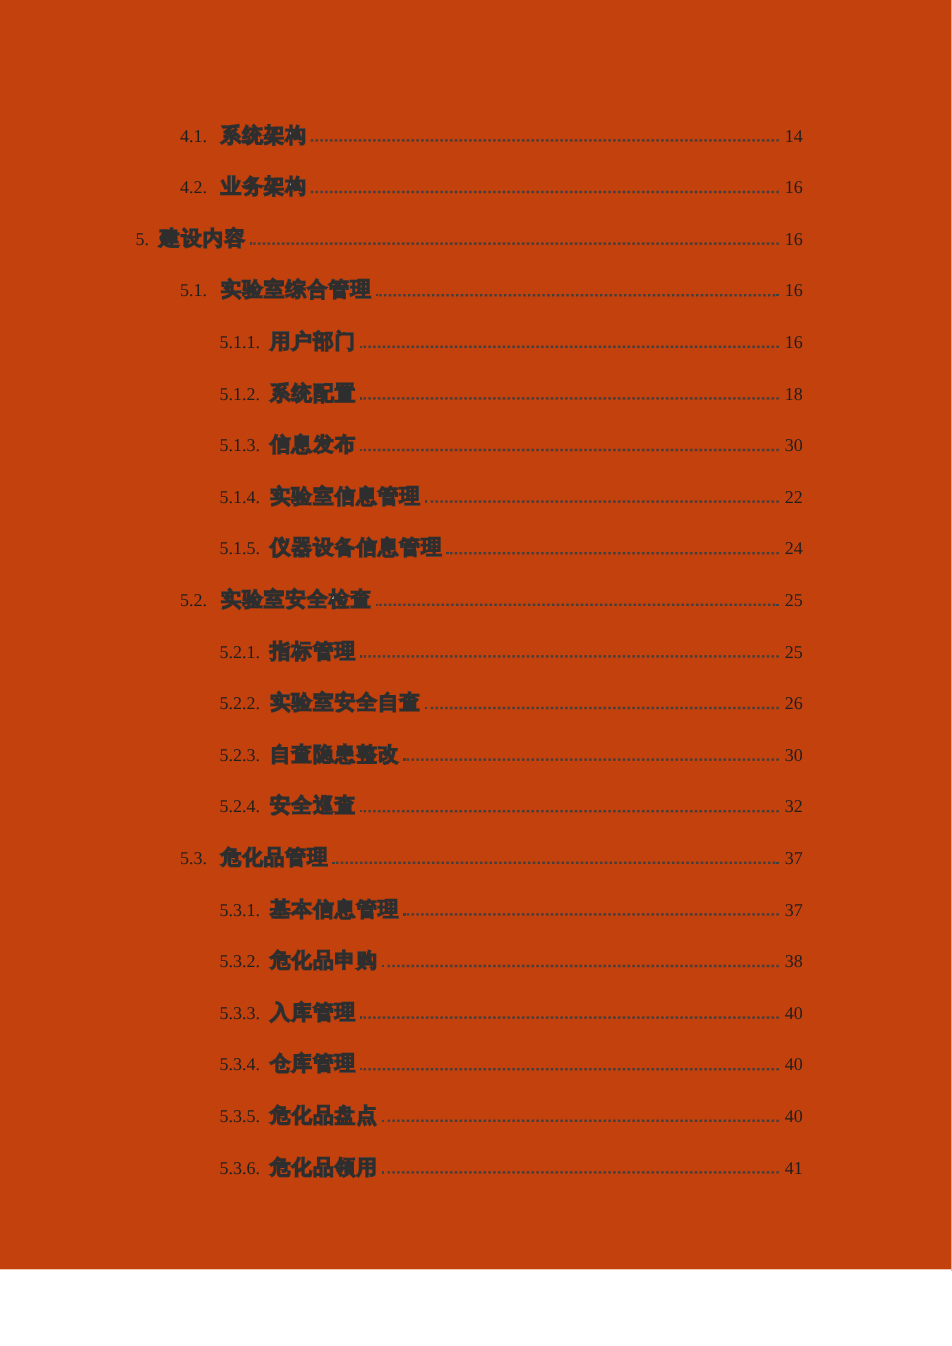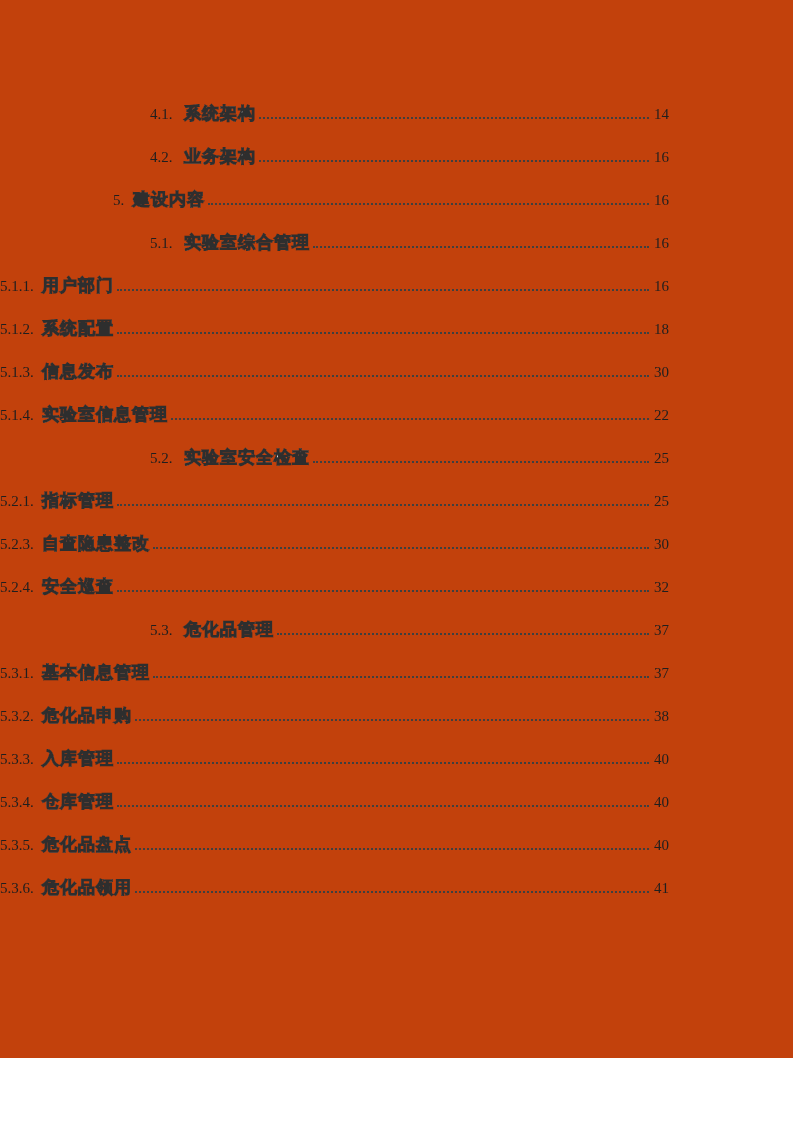--- a/index.html
+++ b/index.html
@@ -23,21 +23,21 @@
   }
   .toc-row {
     display: flex;
     align-items: baseline;
     line-height: 24px;
     margin-bottom: 18px;
     white-space: nowrap;
   }
   .toc-row.level-1 { padding-left: 113px; }
   .toc-row.level-2 { padding-left: 150px; }
-  .toc-row.level-3 { }
+  .toc-row.level-3 { padding-left: 183px; }
 
   .num {
     font-family: "Liberation Serif", serif;
     font-size: 15px;
     color: #1f1f1f;
     flex: 0 0 auto;
     display: inline-block;
   }
   .level-1 .num { min-width: 20px; }
   .level-2 .num { min-width: 34px; }
@@ -118,33 +118,45 @@
     <span class="title">信息发布</span>
     <span class="leader"></span>
     <span class="pagenum">30</span>
   </div>
       <div class="toc-row level-3">
     <span class="num">5.1.4.</span>
     <span class="title">实验室信息管理</span>
     <span class="leader"></span>
     <span class="pagenum">22</span>
   </div>
+      <div class="toc-row level-3">
+    <span class="num">5.1.5.</span>
+    <span class="title">仪器设备信息管理</span>
+    <span class="leader"></span>
+    <span class="pagenum">24</span>
+  </div>
       <div class="toc-row level-2">
     <span class="num">5.2.</span>
     <span class="title">实验室安全检查</span>
     <span class="leader"></span>
     <span class="pagenum">25</span>
   </div>
       <div class="toc-row level-3">
     <span class="num">5.2.1.</span>
     <span class="title">指标管理</span>
     <span class="leader"></span>
     <span class="pagenum">25</span>
   </div>
       <div class="toc-row level-3">
+    <span class="num">5.2.2.</span>
+    <span class="title">实验室安全自查</span>
+    <span class="leader"></span>
+    <span class="pagenum">26</span>
+  </div>
+      <div class="toc-row level-3">
     <span class="num">5.2.3.</span>
     <span class="title">自查隐患整改</span>
     <span class="leader"></span>
     <span class="pagenum">30</span>
   </div>
       <div class="toc-row level-3">
     <span class="num">5.2.4.</span>
     <span class="title">安全巡查</span>
     <span class="leader"></span>
     <span class="pagenum">32</span>

